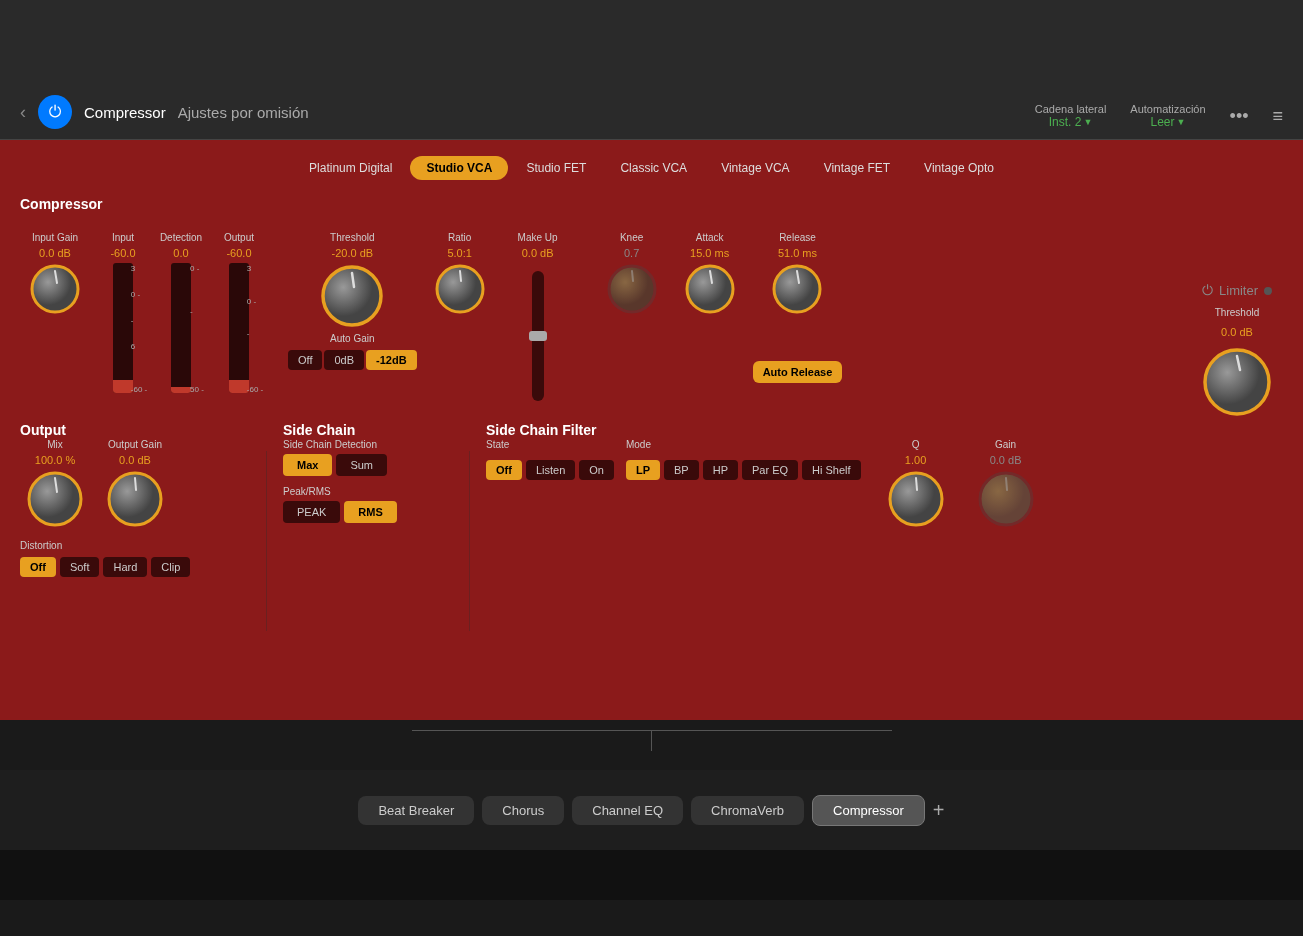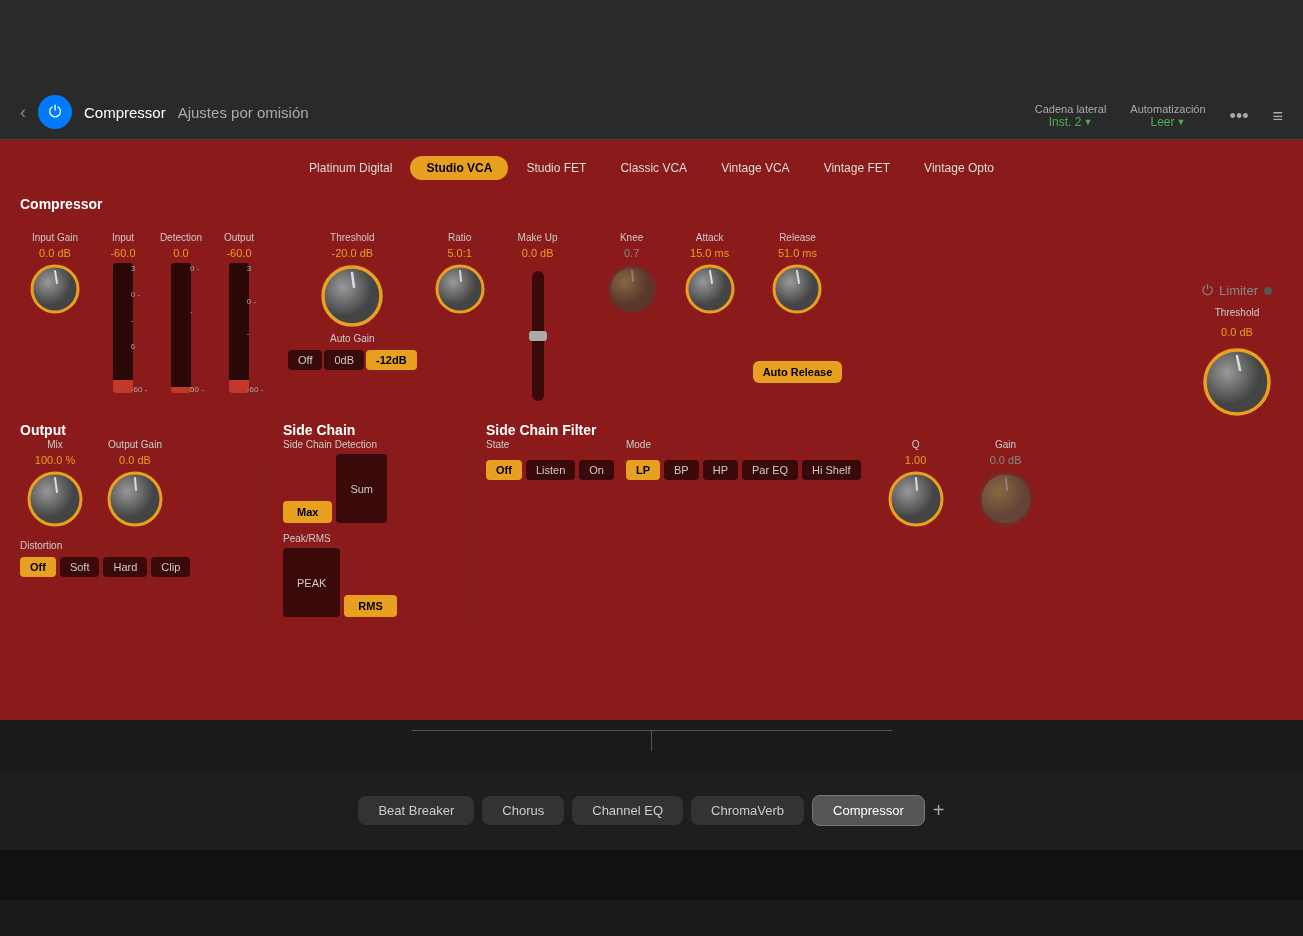--- a/index.html
+++ b/index.html
@@ -335,21 +335,20 @@
       border: none;
       border-radius: 4px;
       cursor: pointer;
       background: #3a0a0a;
       color: #ccc;
     }
     .sc-btn.active {
       background: #e8a020;
       color: #000;
       font-weight: 600;
-      margin-top: 47px;
     }
 
     
     .scfilter-section {
       flex: 1;
     }
     .scfilter-controls {
       display: flex;
       align-items: flex-start;
       gap: 20px;

